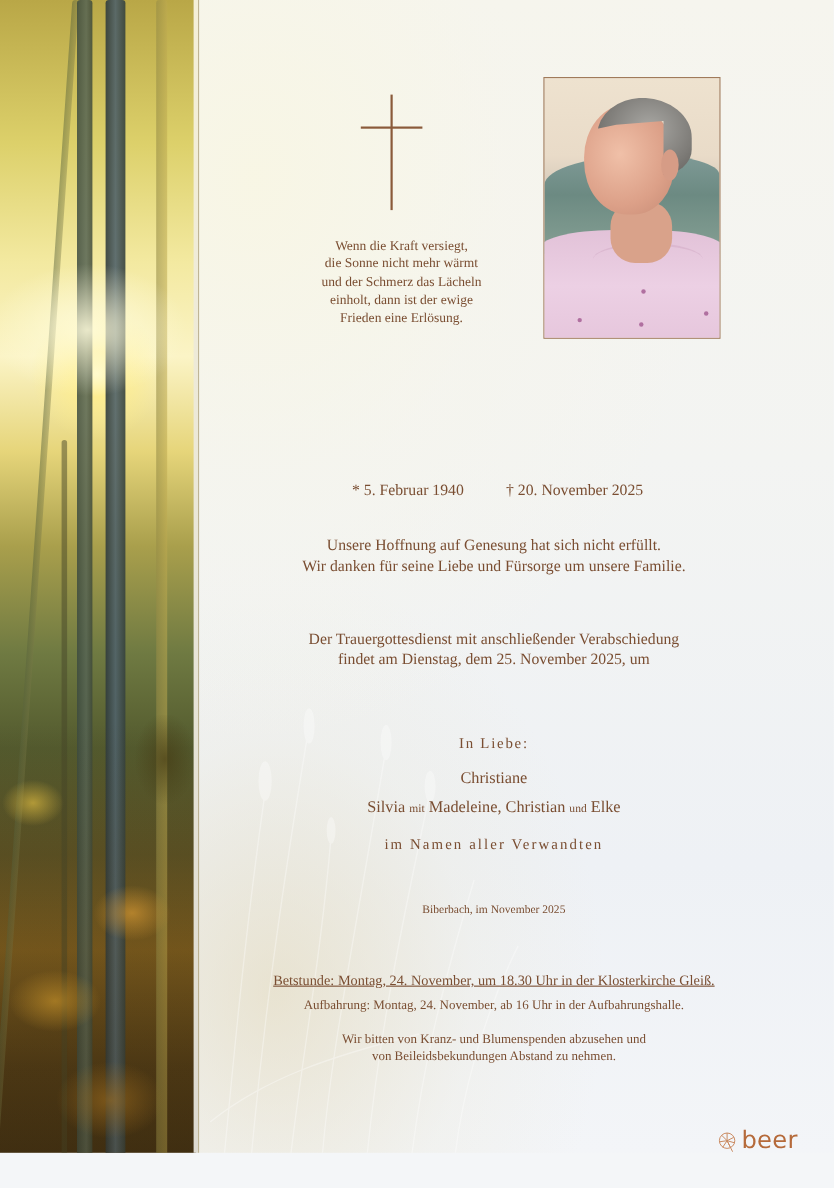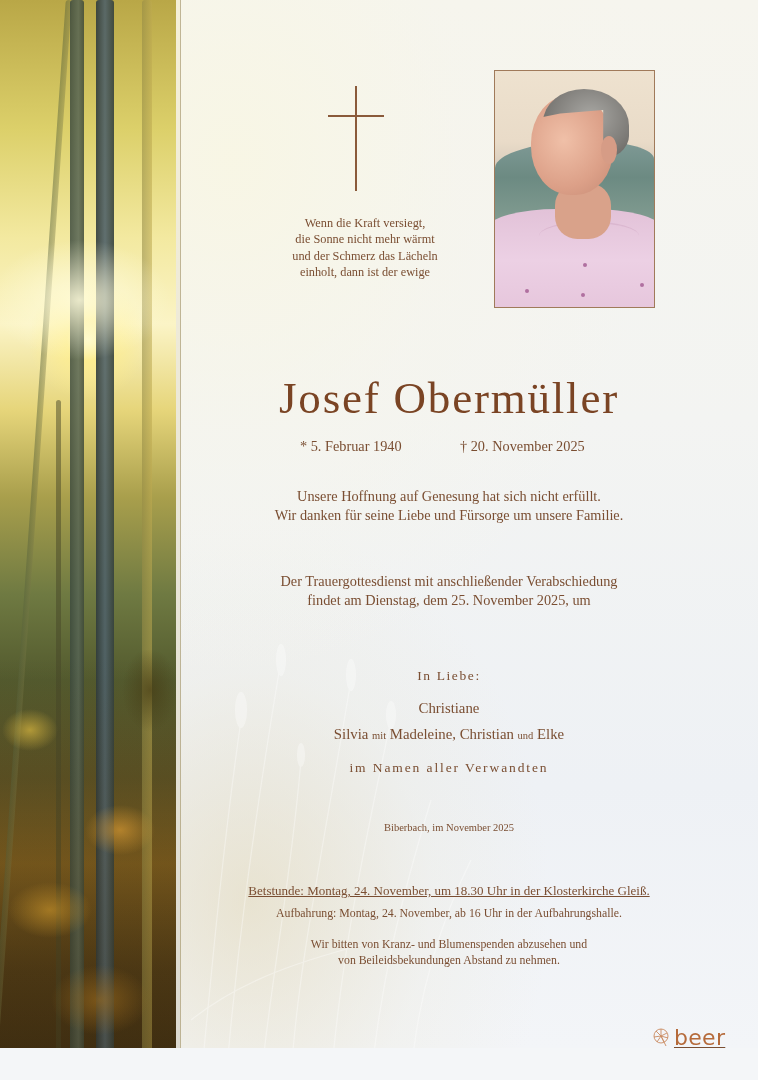--- a/index.html
+++ b/index.html
@@ -49,39 +49,39 @@
     .photo .shirt { position:absolute; left:-6px; right:-6px; top:138px; bottom:-4px; background:linear-gradient(180deg,#e2c2d8 0%,#ecd0e4 50%,#e6c6dc 100%); border-radius:40% 40% 0 0 / 18% 18% 0 0; }
     .photo .neck { position:absolute; left:60px; top:112px; width:56px; height:56px; background:#d9a28a; border-radius:40%; }
     .photo .head { position:absolute; left:36px; top:24px; width:82px; height:100px; background:radial-gradient(ellipse at 40% 45%, #f0c0a8 0%, #dca088 60%, #c58a74 100%); border-radius:48% 50% 45% 48%; }
     .photo .hair { position:absolute; left:48px; top:18px; width:86px; height:70px; background:radial-gradient(ellipse at 55% 40%, #a9a8a4 0%, #7e7c78 60%, #5c5a56 100%); border-radius:50% 55% 35% 40%; clip-path:polygon(0 0,100% 0,100% 100%,70% 100%,70% 30%,20% 35%,0 40%); }
     .photo .ear { position:absolute; left:106px; top:65px; width:16px; height:28px; background:#d69c86; border-radius:50%; }
     .photo .collar { position:absolute; left:44px; top:150px; width:100px; height:28px; border-top:2px solid #d4aec8; border-radius:50% 50% 0 0; opacity:0.6; }
     .photo .btn { position:absolute; width:4px; height:4px; border-radius:50%; background:#b070a0; }
 
     .name { position:absolute; left:200px; top:372px; width:498px; text-align:center; font-size:45px; letter-spacing:1.8px; color:#7a4424; white-space:nowrap; }
     .dates { position:absolute; top:438px; font-size:14.3px; color:#7a4e32; white-space:nowrap; }
-    .dates.birth { left:300px; }
+    .dates.birth { left:320px; }
     .dates.death { left:460px; }
 
     .block { position:absolute; left:200px; width:498px; text-align:center; color:#7a4e32; }
     .block div { white-space:nowrap; }
     .hope { top:487px; font-size:14.3px; line-height:19px; }
     .service { top:572px; font-size:14.3px; line-height:18.5px; }
 
     .inliebe { top:668px; font-size:13.5px; letter-spacing:1.6px; }
     .fam1 { top:700px; font-size:14.8px; }
     .fam2 { top:726px; font-size:14.8px; }
     .fam2 .small { font-size:10.5px; }
     .fam3 { top:760px; font-size:13.5px; letter-spacing:1.9px; }
     .place { top:822px; font-size:10.5px; }
     .betstunde { top:883px; font-size:13px;text-decoration:underline; }
     .aufbahrung { top:906px; font-size:11.8px; }
     .bitte { top:936px; font-size:11.8px; line-height:16px; }
 
-    .logo { position:absolute; left:652px; top:1027px; display:flex; gap:2px;text-decoration:underline; }
+    .logo { position:absolute; left:652px; top:1027px; display:flex; align-items:center; gap:2px; }
     .logo .flower { width:20px; height:20px; }
     .logo .word { font-family:"DejaVu Sans", sans-serif; font-size:22px; color:#b56a3a; letter-spacing:0.3px; line-height:22px; }
     .copyright { position:absolute; left:712px; top:1067px; font-family:"DejaVu Sans", sans-serif; font-size:5.5px; color:#8a8a8a; white-space:nowrap; }
   </style>
 </head>
 <body>
 
 <div class="page">
 
   <div class="forest">
@@ -117,37 +117,37 @@
   </svg>
 
   <div class="cross-v"></div>
   <div class="cross-h"></div>
 
   <div class="verse">
     <div>Wenn die Kraft versiegt,</div>
     <div>die Sonne nicht mehr wärmt</div>
     <div>und der Schmerz das Lächeln</div>
     <div>einholt, dann ist der ewige</div>
+    <div>Frieden eine Erlösung.</div>
   </div>
 
   <div class="photo">
     <div class="hill"></div>
     <div class="shirt"></div>
     <div class="collar"></div>
     <div class="neck"></div>
     <div class="head"></div>
     <div class="hair"></div>
     <div class="ear"></div>
     <div class="btn" style="left:88px;top:192px;"></div>
     <div class="btn" style="left:86px;top:222px;"></div>
     <div class="btn" style="left:30px;top:218px;"></div>
     <div class="btn" style="left:145px;top:212px;"></div>
   </div>
 
-  <div class="name">Josef Obermüller</div>
   <div class="dates birth">* 5. Februar 1940</div>
   <div class="dates death">† 20. November 2025</div>
 
   <div class="block hope">
     <div>Unsere Hoffnung auf Genesung hat sich nicht erfüllt.</div>
     <div>Wir danken für seine Liebe und Fürsorge um unsere Familie.</div>
   </div>
 
   <div class="block service">
     <div>Der Trauergottesdienst mit anschließender Verabschiedung</div>

